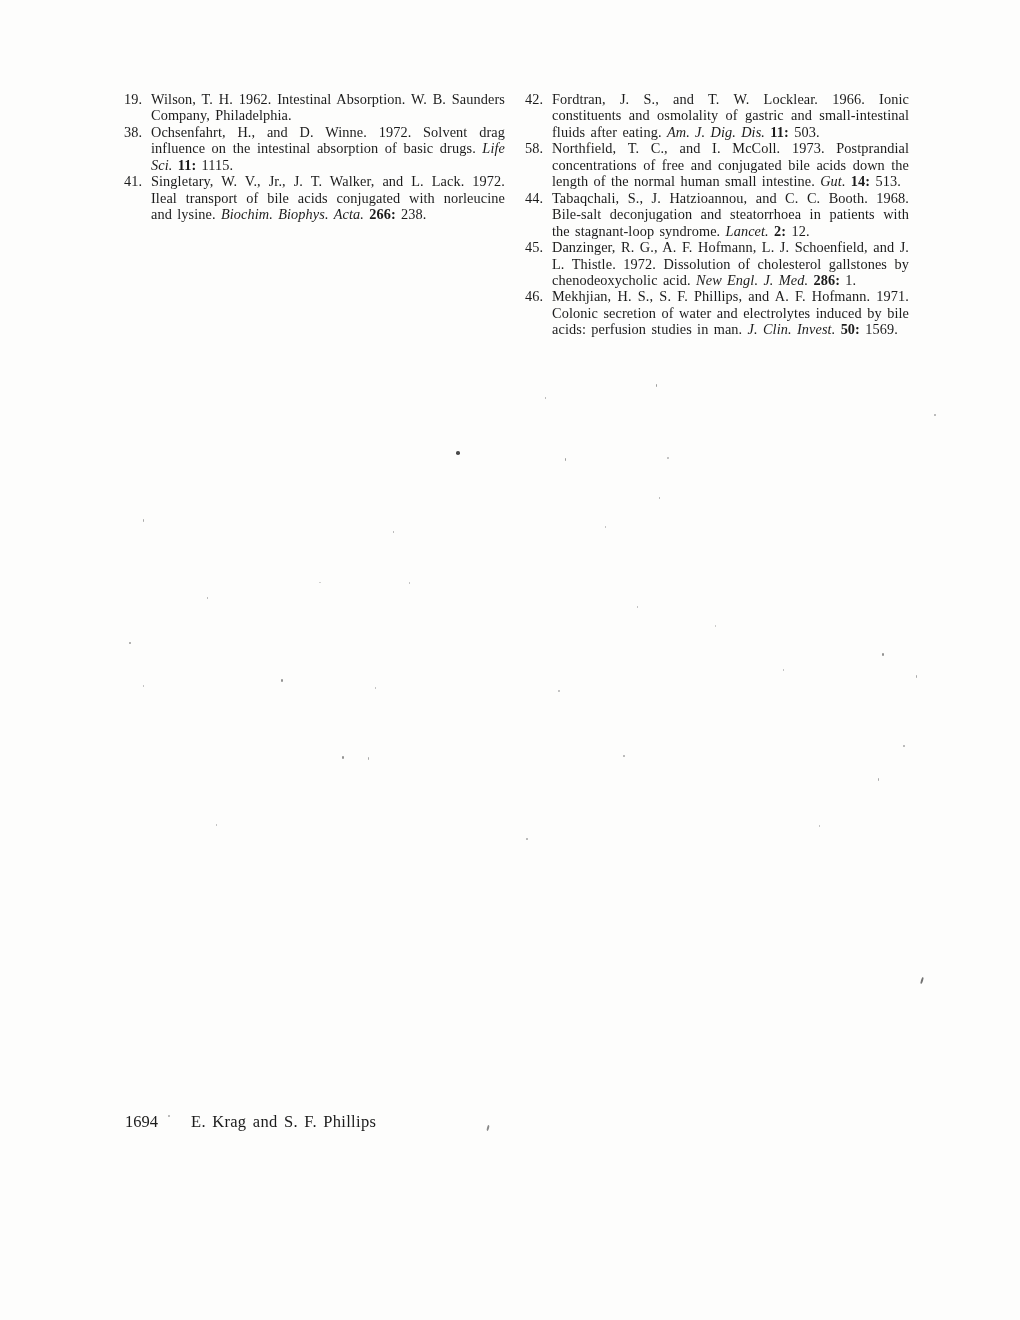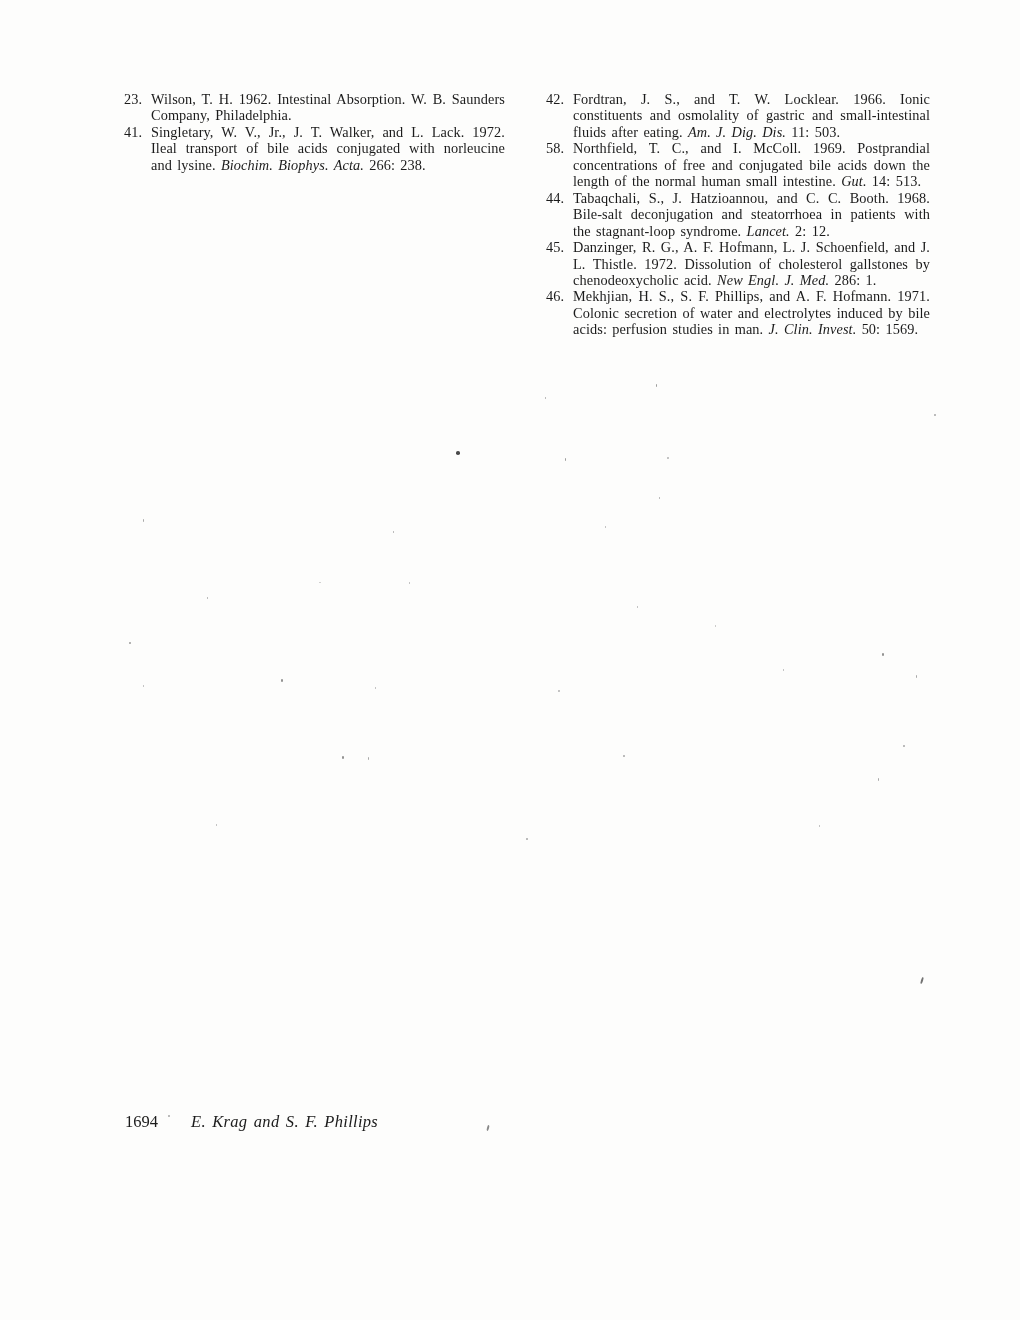--- a/index.html
+++ b/index.html
@@ -13,71 +13,71 @@
     background: #fdfdfc;
     color: #1b1b1b;
     font-family: "Liberation Serif", "DejaVu Serif", serif;
     overflow: hidden;
   }
   .ref-col {
     position: absolute;
     top: 91px;
   }
   #col-left  { left: 124px; width: 381px; }
-  #col-right { left: 546px; width: 384px; }
+  #col-right { left: 525px; width: 384px; }
   .ref-item {
     position: relative;
     padding-left: 27px;
     font-size: 14.3px;
     line-height: 16.45px;
     text-align: justify;
     text-align-last: left;
     word-spacing: 1.6px;
     letter-spacing: 0.1px;
   }
   .ref-num {
     position: absolute;
     left: 0;
     top: 0;
   }
   .seg-i { font-style: italic; }
-  .seg-b { font-weight: normal; }
+  .seg-b { font-weight: bold; }
   .seg-n { }
   #page-footer {
     position: absolute;
     left: 125px;
     top: 1112px;
     font-size: 16.5px;
     line-height: 20px;
     white-space: nowrap;
   }
   #running-title {
-    font-style: italic;
     margin-left: 33px;
     letter-spacing: 0.3px;
     word-spacing: 2px;
   }
   .speck {
     position: absolute;
     background: #2a2a2a;
     border-radius: 45%;
     pointer-events: none;
   }
 </style>
 </head>
 <body>
 
 <main>
   <div class="ref-col" id="col-left">
-      <div class="ref-item"><span class="ref-num">23.</span><span><span class="seg-n">Wilson, T. H. 1962. Intestinal Absorption. W. B. Saunders Company, Philadelphia.</span></span></div>
+      <div class="ref-item"><span class="ref-num">19.</span><span><span class="seg-n">Wilson, T. H. 1962. Intestinal Absorption. W. B. Saunders Company, Philadelphia.</span></span></div>
+      <div class="ref-item"><span class="ref-num">38.</span><span><span class="seg-n">Ochsenfahrt, H., and D. Winne. 1972. Solvent drag influence on the intestinal absorption of basic drugs. </span><span class="seg-i">Life Sci.</span><span class="seg-n"> </span><span class="seg-b">11:</span><span class="seg-n"> 1115.</span></span></div>
       <div class="ref-item"><span class="ref-num">41.</span><span><span class="seg-n">Singletary, W. V., Jr., J. T. Walker, and L. Lack. 1972. Ileal transport of bile acids conjugated with norleucine and lysine. </span><span class="seg-i">Biochim. Biophys. Acta.</span><span class="seg-n"> </span><span class="seg-b">266:</span><span class="seg-n"> 238.</span></span></div>
     </div>
   <div class="ref-col" id="col-right">
       <div class="ref-item"><span class="ref-num">42.</span><span><span class="seg-n">Fordtran, J. S., and T. W. Locklear. 1966. Ionic constituents and osmolality of gastric and small-intestinal fluids after eating. </span><span class="seg-i">Am. J. Dig. Dis.</span><span class="seg-n"> </span><span class="seg-b">11:</span><span class="seg-n"> 503.</span></span></div>
-      <div class="ref-item"><span class="ref-num">58.</span><span><span class="seg-n">Northfield, T. C., and I. McColl. 1969. Postprandial concentrations of free and conjugated bile acids down the length of the normal human small intestine. </span><span class="seg-i">Gut.</span><span class="seg-n"> </span><span class="seg-b">14:</span><span class="seg-n"> 513.</span></span></div>
+      <div class="ref-item"><span class="ref-num">58.</span><span><span class="seg-n">Northfield, T. C., and I. McColl. 1973. Postprandial concentrations of free and conjugated bile acids down the length of the normal human small intestine. </span><span class="seg-i">Gut.</span><span class="seg-n"> </span><span class="seg-b">14:</span><span class="seg-n"> 513.</span></span></div>
       <div class="ref-item"><span class="ref-num">44.</span><span><span class="seg-n">Tabaqchali, S., J. Hatzioannou, and C. C. Booth. 1968. Bile-salt deconjugation and steatorrhoea in patients with the stagnant-loop syndrome. </span><span class="seg-i">Lancet.</span><span class="seg-n"> </span><span class="seg-b">2:</span><span class="seg-n"> 12.</span></span></div>
       <div class="ref-item"><span class="ref-num">45.</span><span><span class="seg-n">Danzinger, R. G., A. F. Hofmann, L. J. Schoenfield, and J. L. Thistle. 1972. Dissolution of cholesterol gallstones by chenodeoxycholic acid. </span><span class="seg-i">New Engl. J. Med.</span><span class="seg-n"> </span><span class="seg-b">286:</span><span class="seg-n"> 1.</span></span></div>
       <div class="ref-item"><span class="ref-num">46.</span><span><span class="seg-n">Mekhjian, H. S., S. F. Phillips, and A. F. Hofmann. 1971. Colonic secretion of water and electrolytes induced by bile acids: perfusion studies in man. </span><span class="seg-i">J. Clin. Invest.</span><span class="seg-n"> </span><span class="seg-b">50:</span><span class="seg-n"> 1569.</span></span></div>
     </div>
 </main>
 
 <div id="page-footer">
   <span id="page-number">1694</span><span id="running-title">E. Krag and S. F. Phillips</span>
 </div>
 

